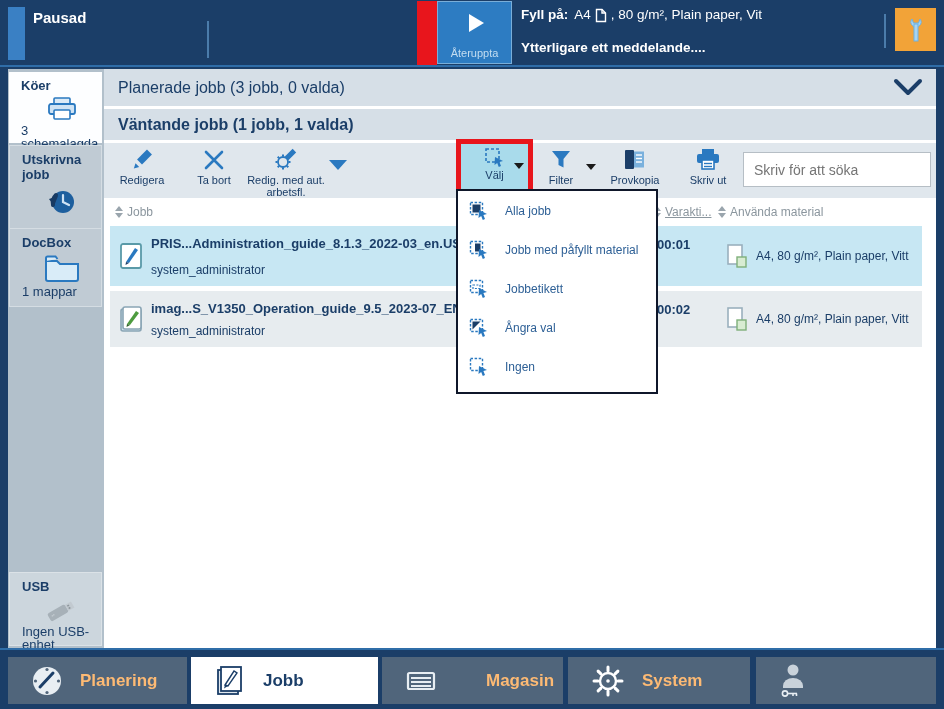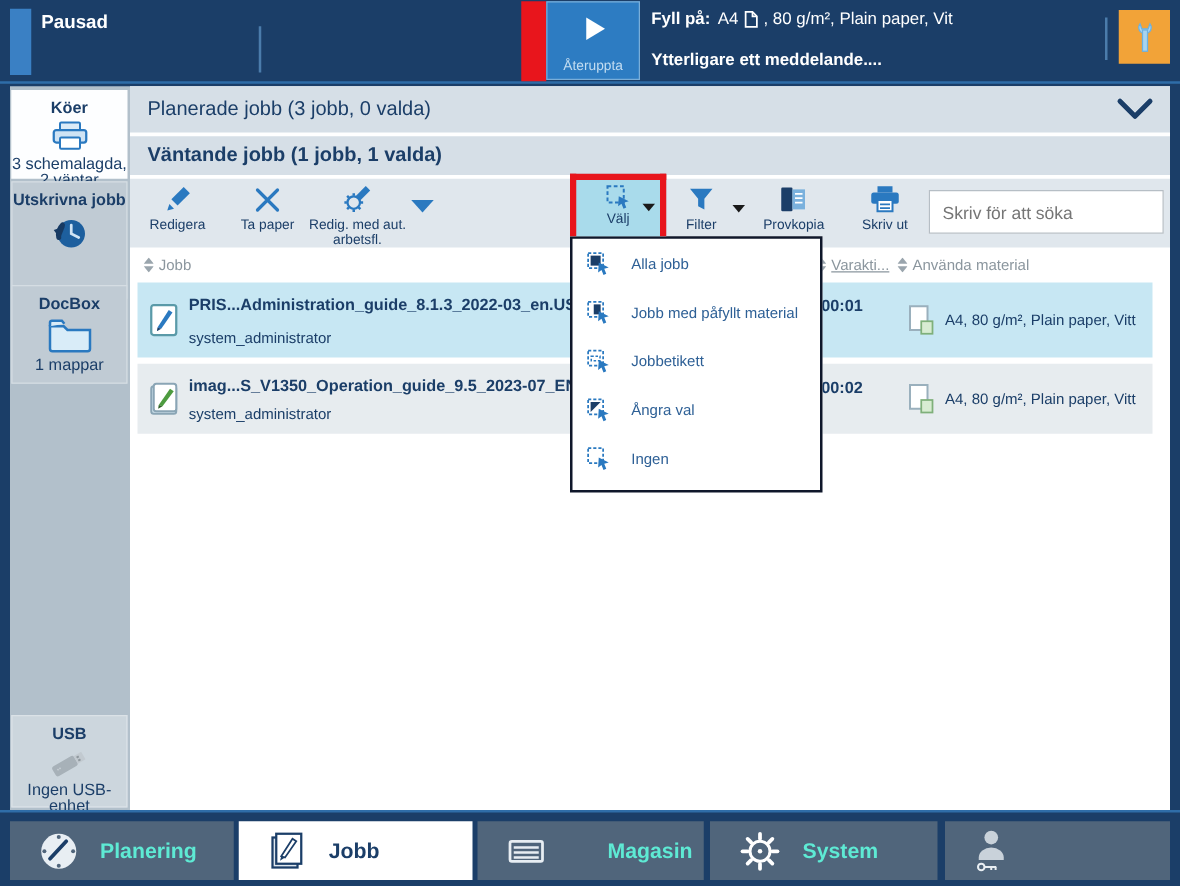--- a/index.html
+++ b/index.html
@@ -22,21 +22,21 @@
   .resume-btn { left:437px; top:1px; width:75px; height:63px; background:#2d7cc2; border:1px solid #79aed9; text-align:center; cursor:pointer; }
   .resume-label { position:absolute; bottom:4px; width:100%; font-size:11px; color:#c3ddf1; }
   .msg-block { left:521px; top:7px; color:#ffffff; font-size:13.5px; line-height:16px; }
   .msg1 { display:flex; align-items:center; gap:4px; }
   .msg1 b { margin-right:2px; }
   .msg2 { position:absolute; left:521px; top:40px; color:#ffffff; font-size:13.5px; font-weight:bold; }
   .wrench-btn { left:895px; top:8px; width:41px; height:43px; background:#f2a338; display:flex; align-items:center; justify-content:center; cursor:pointer; }
 
   
   .sidebar { left:8px; top:69px; width:96px; height:579px; background:#b2c0cb; }
-  .side-tile { position:absolute; left:1px; width:93px; text-align:center; color:#1b3e68; }
+  .side-tile { position:absolute; left:1px; width:93px; text-align:left; color:#1b3e68;padding-left:12px; }
   .tile-koer { top:3px; height:71px; background:#fdfeff; }
   .tile-printed { top:76px; height:94px; background:#c0cbd4; border:1px solid #d5dde3; }
   .tile-docbox { top:159px; height:79px; background:#c0cbd4; border:1px solid #d5dde3; }
   .tile-usb { top:503px; height:74px; background:#ccd6dd; border:1px solid #dbe2e7; }
   .tile-title { font-weight:bold; font-size:13px; padding-top:6px; }
   .tile-sub { font-size:13px; line-height:13px; }
   .tile-icon { margin:3px auto 2px; display:block; }
 
   
   .main { left:104px; top:69px; width:832px; height:579px; background:#ffffff; }
@@ -70,21 +70,21 @@
   .valj-inner { position:relative; width:100%; height:100%; text-align:center; font-size:11px; color:#1b3e68; cursor:pointer; }
   .valj-inner .ticon { display:block; margin:3px auto 0; }
   .valj-caret { position:absolute; right:4px; top:16px; }
   .select-menu { position:absolute; left:352px; top:120px; width:202px; height:205px; border:2px solid #0f172a; background:#ffffff; z-index:5; }
   .menu-item { height:39px; display:flex; align-items:center; gap:16px; padding-left:11px; font-size:12px; color:#2e6096; cursor:pointer; }
 
   
   .bottomnav { left:0; top:648px; width:944px; height:61px; background:#1b3e68; border-top:2px solid #2f6da8; }
   .nav-tab { position:absolute; top:7px; height:47px; background:#50657b; display:flex; align-items:center; cursor:pointer; }
   .nav-tab .nicon { margin-left:22px; }
-  .nav-tab .nlabel { margin-left:16px; font-size:17px; font-weight:bold; color:#5eead4; }
+  .nav-tab .nlabel { margin-left:16px; font-size:17px; font-weight:bold; color:#fdba74; }
   .nav-active { background:#ffffff; }
   .nav-active .nlabel { color:#1b3e68; }
 </style>
 </head>
 <body>
 
 <div class="abs topbar">
   <div class="abs topbar-accent"></div>
   <div class="abs status-text">Pausad</div>
   <div class="abs top-divider" style="left:207px; top:21px; height:37px;"></div>
@@ -186,21 +186,21 @@
         <rect x="12" y="3" width="7" height="14" transform="rotate(45 15.5 10)" fill="#2a79c0"></rect>
         <polygon points="6.5,16.2 10.2,19.9 4.8,21.4" fill="#2a79c0"></polygon>
       </svg>
       <span>Redigera</span>
     </div>
 
     <div class="tool-btn" style="left:79px; width:62px;">
       <svg class="ticon" width="26" height="26" viewBox="0 0 26 26">
         <path d="M5 5 L21 21 M21 5 L5 21" stroke="#2a79c0" stroke-width="2.6" stroke-linecap="round"></path>
       </svg>
-      <span>Ta paper</span>
+      <span>Ta bort</span>
     </div>
 
     <div class="tool-btn" style="left:142px; width:80px;">
       <svg class="ticon" width="26" height="26" viewBox="0 0 26 26">
         <circle cx="10" cy="15" r="5" fill="none" stroke="#2a79c0" stroke-width="1.8"></circle>
         <g stroke="#2a79c0" stroke-width="2">
           <line x1="10" y1="7.5" x2="10" y2="9.5"></line>
             <line x1="10" y1="20.5" x2="10" y2="22.5"></line>
           <line x1="2.5" y1="15" x2="4.5" y2="15"></line>
             <line x1="15.5" y1="15" x2="17.5" y2="15"></line>

